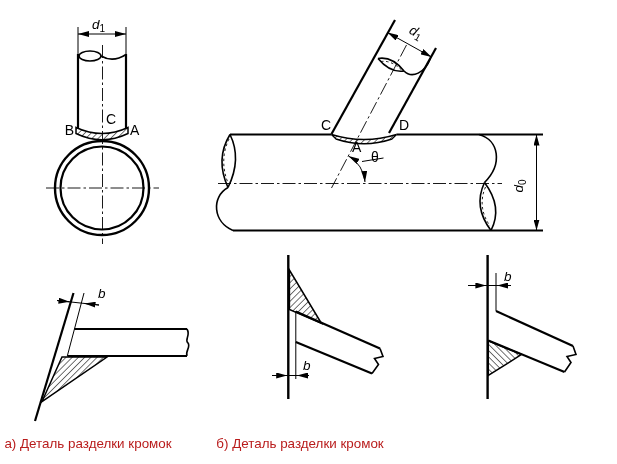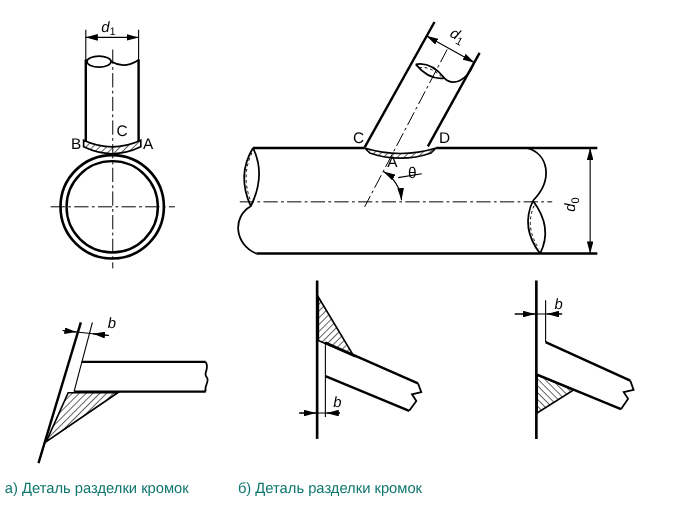--- a/index.html
+++ b/index.html
@@ -12,21 +12,21 @@
   .thin{stroke:#000;stroke-width:1;fill:none;}
   .cl{stroke:#000;stroke-width:0.9;fill:none;stroke-dasharray:13 3 2.5 3;}
   .dashin{stroke:#000;stroke-width:0.9;fill:none;stroke-dasharray:2.5 2.6;}
   .weld1{fill:url(#h1);stroke:#000;stroke-width:1.5;}
   .weld2{fill:url(#h2);stroke:#000;stroke-width:1.5;}
   text{fill:#000;}
   .lbl{font:14px "Liberation Sans",sans-serif;}
   .dim{font:italic 13.5px "Liberation Sans",sans-serif;}
   .subt{font-size:10px;font-style:normal;}
   .cap{position:absolute;top:423px;text-align:center;font-size:13.4px;line-height:17px;
-       color:#0f766e;}
+       color:#b91c1c;}
   .cap i{font-style:italic;}
   .cap sub{font-size:10px;vertical-align:-3px;}
 </style>
 </head>
 <body>
 
 <div id="stage">
 <svg width="617" height="464" viewBox="0 0 617 464">
   <defs>
     <marker id="arr" orient="auto-start-reverse" markerUnits="userSpaceOnUse" markerWidth="11" markerHeight="6" refX="11" refY="3">

